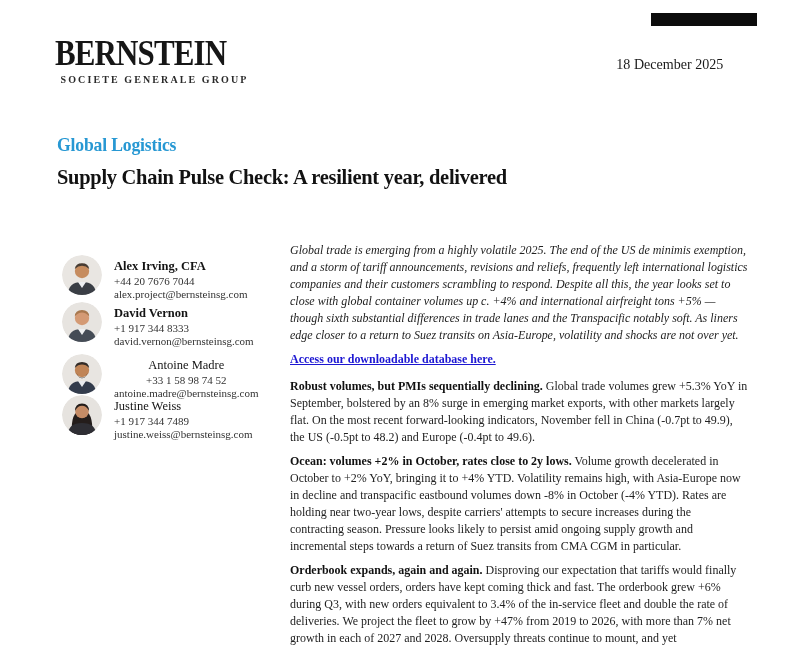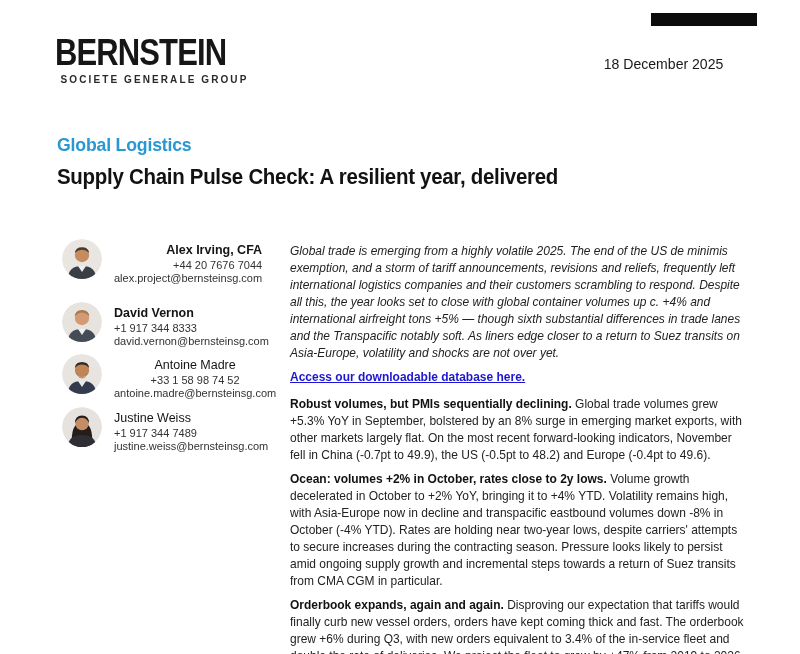--- a/index.html
+++ b/index.html
@@ -1,18 +1,18 @@
 <!DOCTYPE html>
 <html><head>
 <meta charset="utf-8">
 <style>
   html,body{margin:0;padding:0;background:#ffffff;}
   .page{
     position:relative;width:800px;height:654px;background:#ffffff;overflow:hidden;
-    font-family:Liberation Sans, sans-serif;color:#1f1f1f;
+    font-family:Liberation Serif, serif;color:#1f1f1f;
   }
   
   .redaction-bar{position:absolute;left:651px;top:13px;width:106px;height:13px;background:#0c0c0c;}
   .logo{position:absolute;left:55px;top:33px;}
   .logo-title{
     font-size:36px;font-weight:bold;color:#161616;letter-spacing:-1px;line-height:40px;
     transform:scaleX(0.86);transform-origin:0 0;white-space:nowrap;
   }
   .logo-sub{
     margin-top:1px;font-size:10px;font-weight:bold;color:#2a2a2a;letter-spacing:2.1px;white-space:nowrap;text-align:center;
@@ -30,21 +30,21 @@
     position:absolute;left:57px;top:164px;font-size:22px;font-weight:bold;color:#121212;
     transform:scaleX(0.93);transform-origin:0 0;white-space:nowrap;letter-spacing:-0.3px;
   }
   
   .analyst{position:absolute;left:62px;width:220px;display:flex;}
   .analyst .photo{width:40px;height:40px;flex:0 0 40px;border-radius:50%;overflow:hidden;}
   .analyst .info{margin-left:12px;padding-top:4px;}
   .a-name{font-size:12.5px;color:#141414;line-height:14px;margin-bottom:2px;white-space:nowrap;}
   .a-name.bold{font-weight:bold;}
   .a-phone,.a-email{font-size:11px;color:#323232;line-height:12.5px;white-space:nowrap;}
-  .row1{top:239px;text-align:right;} .row2{top:302px;} .row3{top:354px;text-align:center;} .row4{top:407px;}
+  .row1{top:255px;} .row2{top:302px;} .row3{top:354px;text-align:center;} .row4{top:395px;}
   
   .body-col{
     position:absolute;left:290px;top:242px;width:492px;
     transform:scaleX(0.93);transform-origin:0 0;
     font-size:12.9px;line-height:17px;color:#222222;
   }
   .intro{font-style:italic;margin:0 0 7px 0;}
   .db-link{font-weight:bold;text-decoration:underline;display:inline-block;margin:0 0 10px 0;cursor:pointer;}
   .body-col p.para{margin:0 0 7px 0;}
   .para b{color:#111111;}

